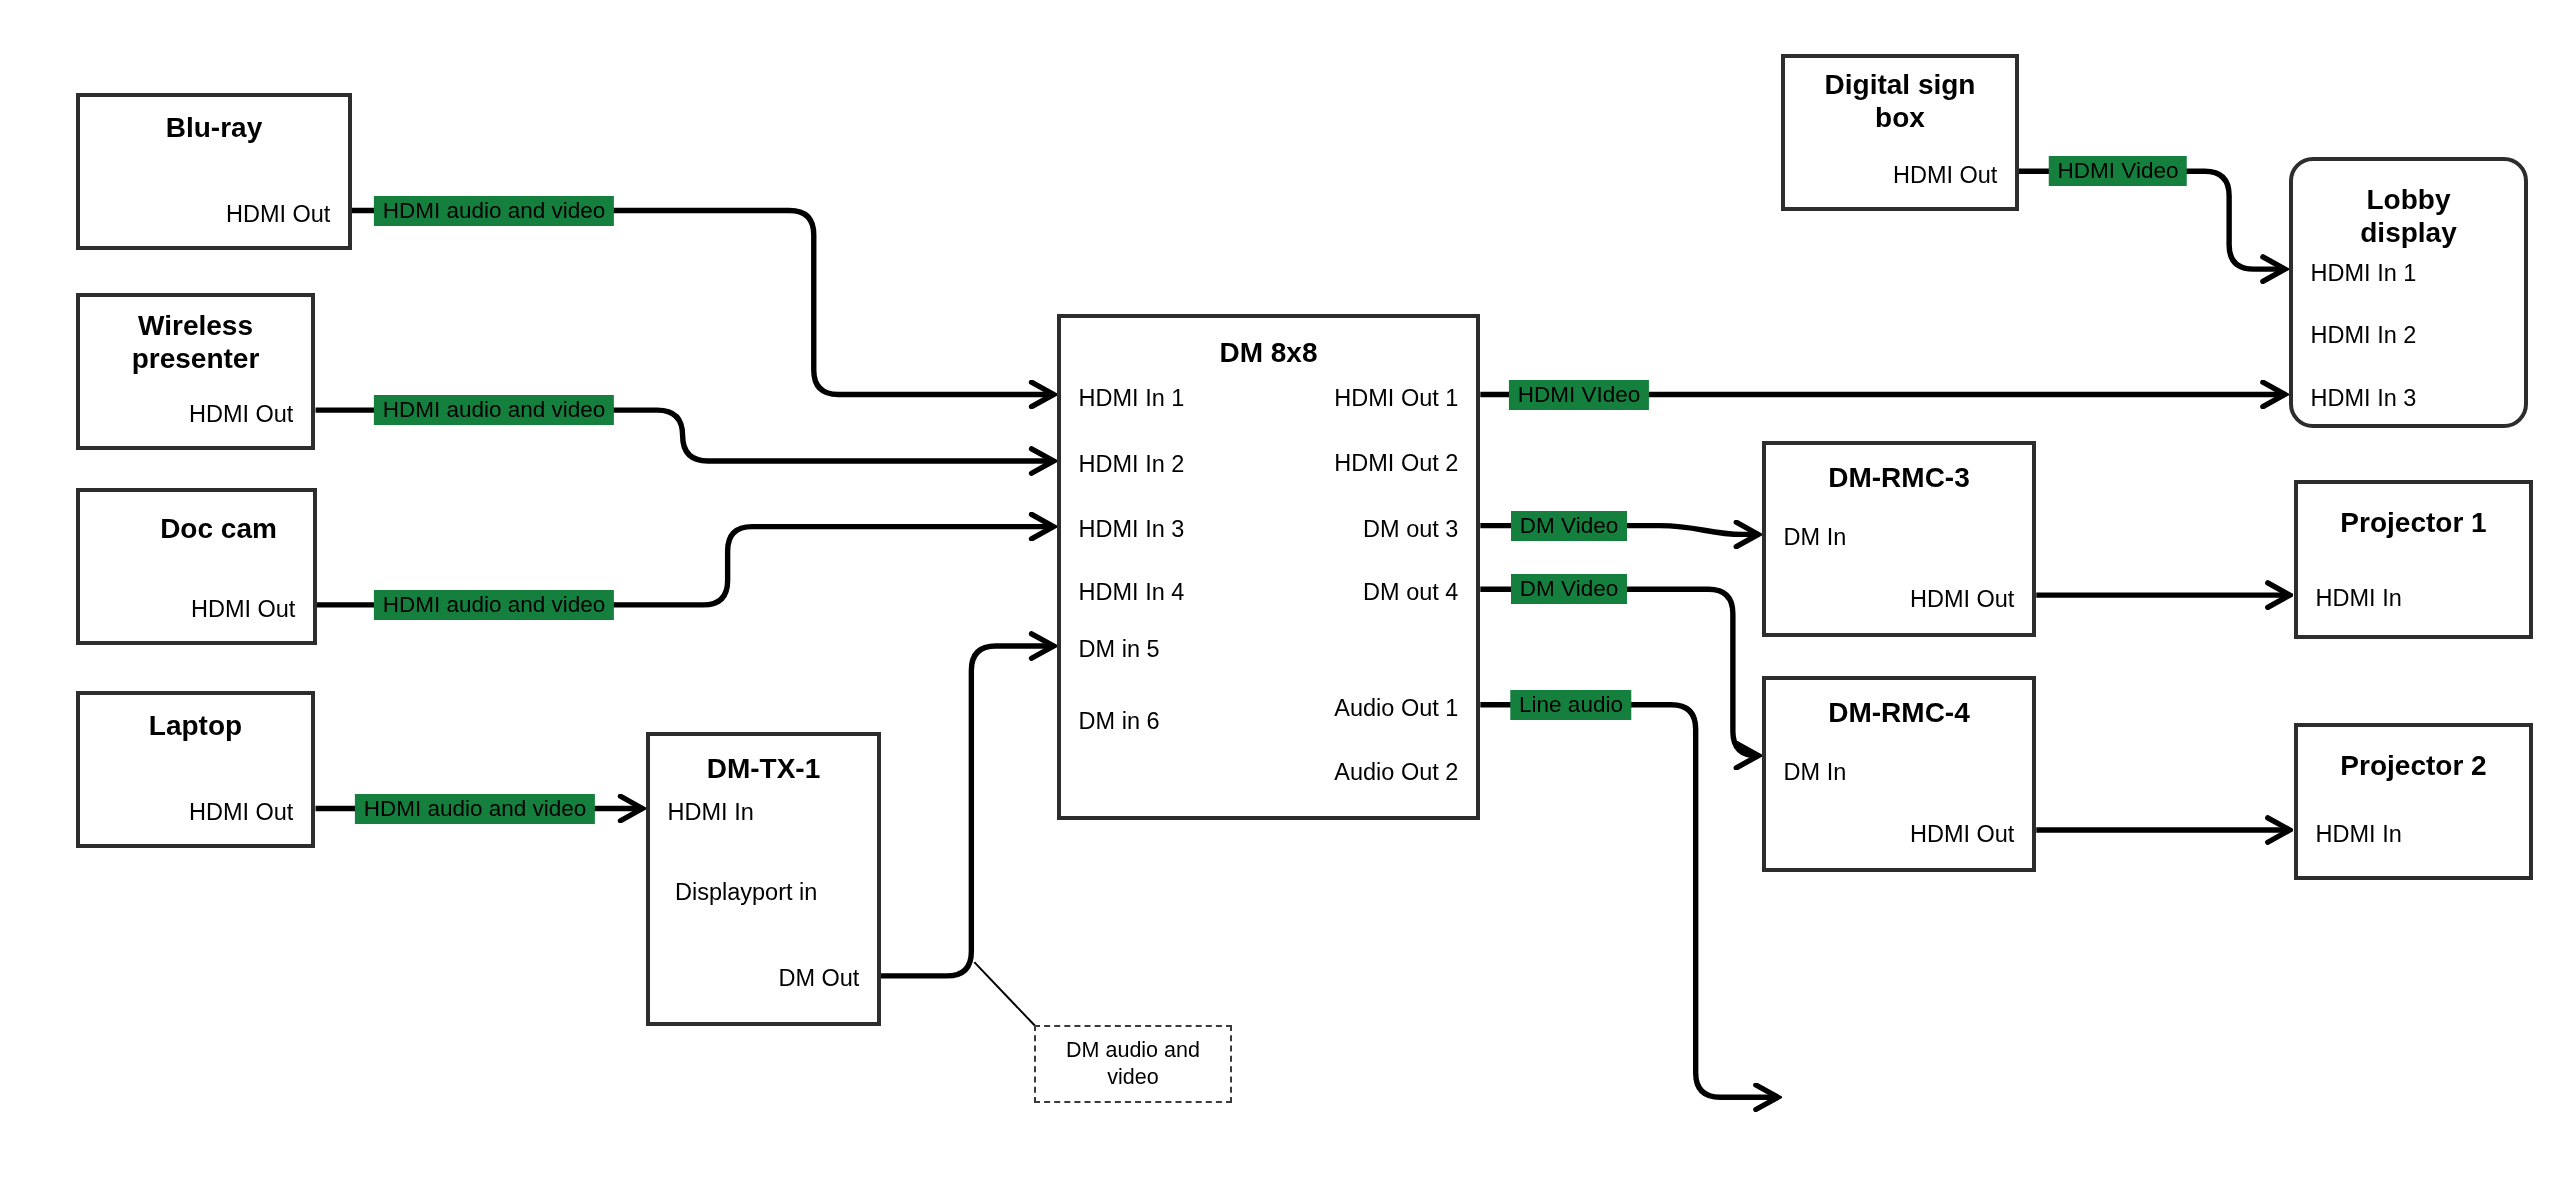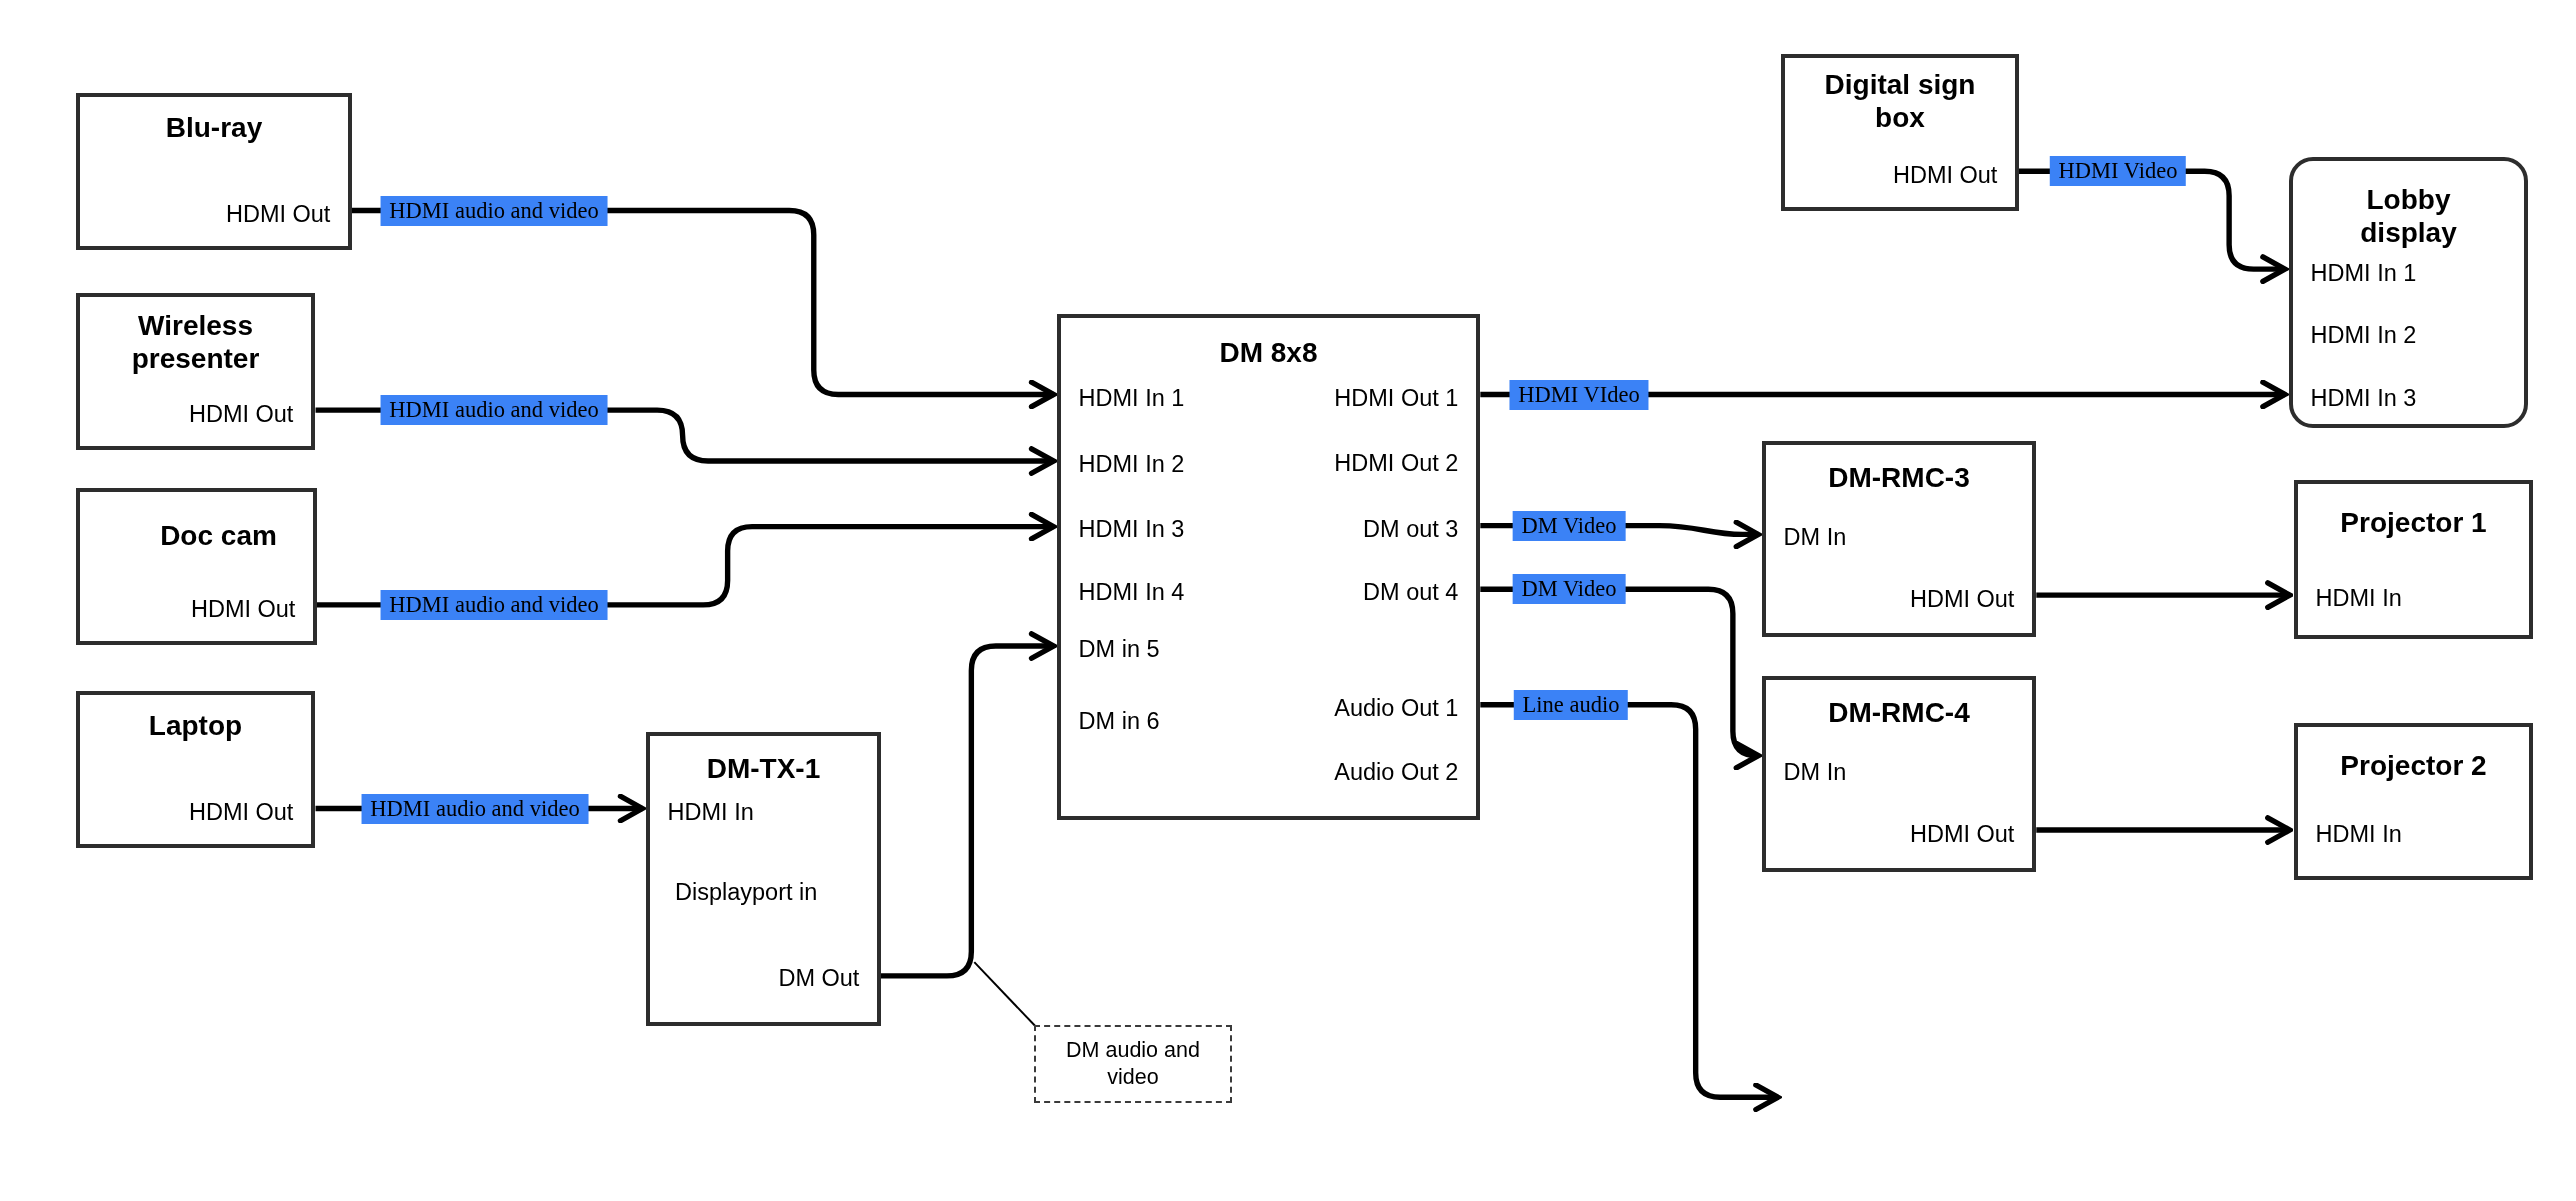--- a/index.html
+++ b/index.html
@@ -19,23 +19,22 @@
   }
   .node .title .tw { display: inline-block; }
   .port {
     position: absolute; height: 29px; line-height: 29px; font-size: 23.5px;
     white-space: nowrap; color: #000;
   }
   .port.left  { left: 0; padding-left: 17.6px; text-align: left; }
   .port.right { right: 0; padding-right: 17.6px; text-align: right; }
   .edge-label {
     position: absolute; z-index: 3; transform: translate(-50%, -50%);
-    background: #3b82f6; padding: 2px 8.8px; font-size: 22.5px; white-space: nowrap;
+    background: #15803d; padding: 2px 8.8px; font-size: 22.5px; white-space: nowrap;
     color: #000;
-    font-family: Liberation Serif, serif;
   }
   .note {
     position: absolute; z-index: 3; border: 2px dashed #3a3a3a; background: #ffffff;
     box-sizing: border-box; display: flex; align-items: center; justify-content: center;
     text-align: center; font-size: 21.5px; line-height: 1.25; color: #000; padding: 5.9px 9.8px;
   }
 </style>
 </head>
 <body>
 
@@ -68,21 +67,21 @@
     <div class="title" style="top:13.7px;">Blu-ray</div>
     <div class="port right" style="top:103px;">HDMI Out</div>
   </div>
 
   <div class="node" style="left:76px; top:293px; width:239px; height:157px;">
     <div class="title" style="top:11.7px;"><span class="tw" style="max-width:196px;">Wireless presenter</span></div>
     <div class="port right" style="top:103px;">HDMI Out</div>
   </div>
 
   <div class="node" style="left:76px; top:488px; width:241px; height:157px;">
-    <div class="title" style="top:27px;margin-left:44px;">Doc cam</div>
+    <div class="title" style="top:20px;margin-left:44px;">Doc cam</div>
     <div class="port right" style="top:103px;">HDMI Out</div>
   </div>
 
   <div class="node" style="left:76px; top:691px; width:239px; height:157px;">
     <div class="title" style="top:13.7px;">Laptop</div>
     <div class="port right" style="top:103px;">HDMI Out</div>
   </div>
 
   <div class="node" style="left:646px; top:732px; width:235px; height:294px;">
     <div class="title" style="top:15.7px;">DM-TX-1</div>

